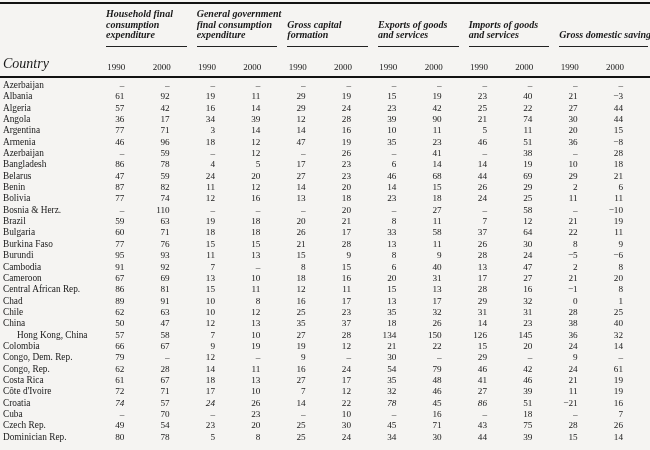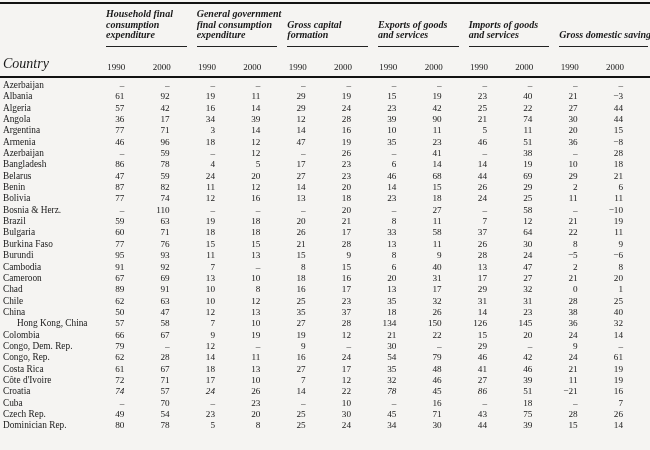--- a/index.html
+++ b/index.html
@@ -402,20 +402,35 @@
           <td class="num">18</td>
           <td class="num">16</td>
           <td class="num">20</td>
           <td class="num">31</td>
           <td class="num">17</td>
           <td class="num">27</td>
           <td class="num">21</td>
           <td class="num">20</td>
         </tr>
         <tr>
+          <td class="country">Central African Rep.</td>
+          <td class="num">86</td>
+          <td class="num">81</td>
+          <td class="num">15</td>
+          <td class="num">11</td>
+          <td class="num">12</td>
+          <td class="num">11</td>
+          <td class="num">15</td>
+          <td class="num">13</td>
+          <td class="num">28</td>
+          <td class="num">16</td>
+          <td class="num">−1</td>
+          <td class="num">8</td>
+        </tr>
+        <tr>
           <td class="country">Chad</td>
           <td class="num">89</td>
           <td class="num">91</td>
           <td class="num">10</td>
           <td class="num">8</td>
           <td class="num">16</td>
           <td class="num">17</td>
           <td class="num">13</td>
           <td class="num">17</td>
           <td class="num">29</td>

